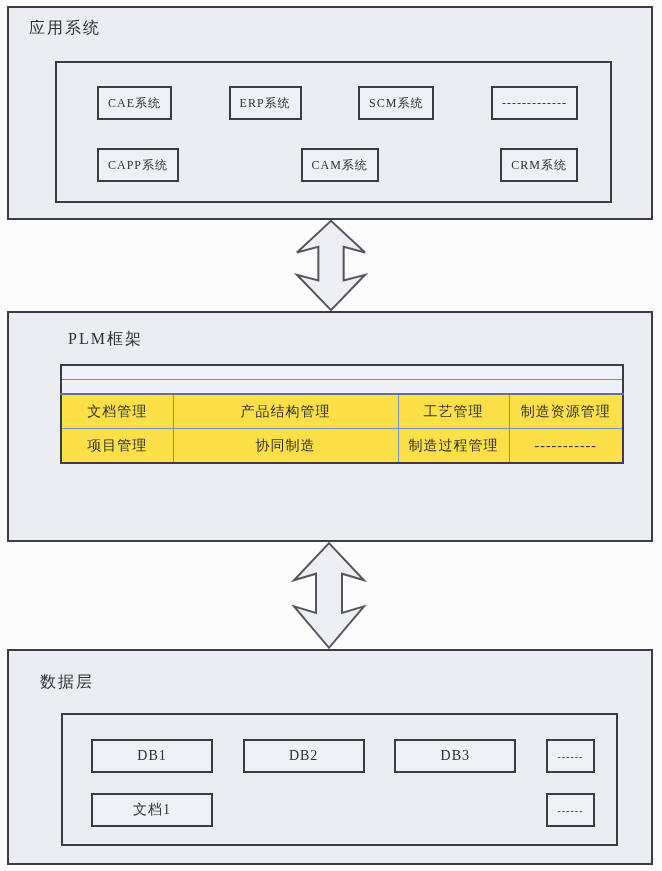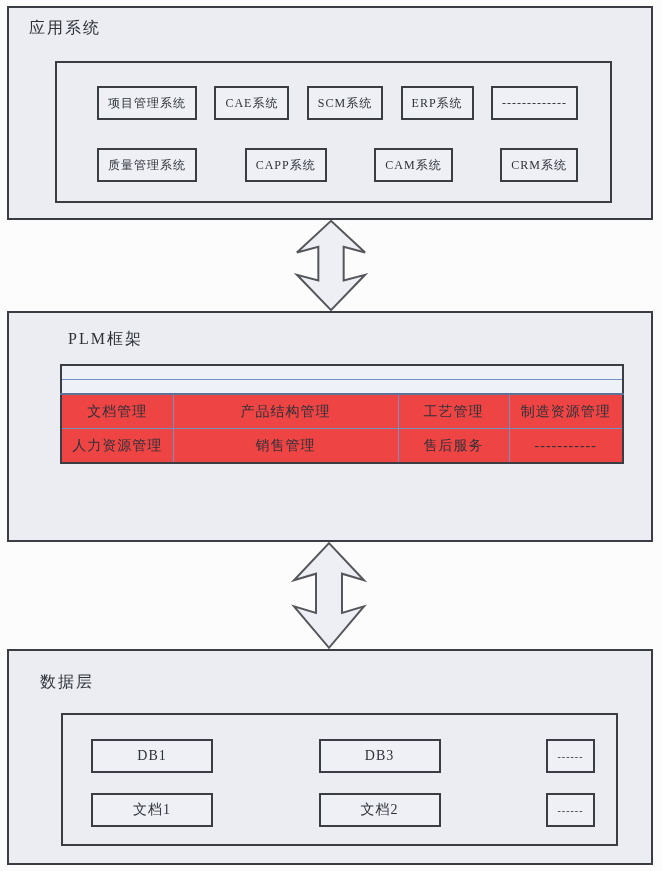--- a/index.html
+++ b/index.html
@@ -93,21 +93,21 @@
     position: absolute;
     left: 51px;
     top: 51px;
     width: 562px;
     border-collapse: collapse;
     border: 2px solid #3b3d44;
     table-layout: fixed;
   }
   table.plm-table td {
     border: 1px solid #7292c4;
-    background: #ef4444;
+    background: #fde047;
     text-align: center;
     vertical-align: middle;
     font-size: 14px;
     letter-spacing: 1px;
     height: 33px;
     padding: 0 2px;
     overflow: hidden;
     white-space: nowrap;
   }
   table.plm-table tr.thin td {
@@ -128,28 +128,26 @@
 </style>
 </head>
 <body>
 
 <div id="canvas">
 
   <div class="layer app">
     <div class="layer-title">应用系统</div>
     <div class="inner-box">
       <div class="box-row r1">
-        <div class="sys-box">项目管理系统</div>
         <div class="sys-box">CAE系统</div>
+        <div class="sys-box">ERP系统</div>
         <div class="sys-box">SCM系统</div>
-        <div class="sys-box">ERP系统</div>
         <div class="sys-box">-------------</div>
       </div>
       <div class="box-row r2">
-        <div class="sys-box">质量管理系统</div>
         <div class="sys-box">CAPP系统</div>
         <div class="sys-box">CAM系统</div>
         <div class="sys-box">CRM系统</div>
       </div>
     </div>
   </div>
 
   <div class="arrow a1">
     <svg viewBox="0 0 78 100" preserveAspectRatio="none" aria-hidden="true">
       <polygon points="39,2 4,36 26,30 26,66 4,60 39,98 74,60 52,66 52,30 74,36" fill="#edeff5" stroke="#54565b" stroke-width="2" vector-effect="non-scaling-stroke"></polygon>
@@ -172,44 +170,44 @@
       <tr class="thin thin-b">
         <td colspan="4"></td>
       </tr>
       <tr>
         <td>文档管理</td>
         <td>产品结构管理</td>
         <td>工艺管理</td>
         <td>制造资源管理</td>
       </tr>
       <tr>
-        <td>人力资源管理</td>
-        <td>销售管理</td>
-        <td>售后服务</td>
+        <td>项目管理</td>
+        <td>协同制造</td>
+        <td>制造过程管理</td>
         <td>-----------</td>
       </tr>
     </tbody>
       </table>
   </div>
 
   <div class="arrow a2">
     <svg viewBox="0 0 78 100" preserveAspectRatio="none" aria-hidden="true">
       <polygon points="39,2 4,36 26,30 26,66 4,60 39,98 74,60 52,66 52,30 74,36" fill="#edeff5" stroke="#54565b" stroke-width="2" vector-effect="non-scaling-stroke"></polygon>
     </svg>
   </div>
 
   <div class="layer data">
     <div class="layer-title">数据层</div>
     <div class="inner-box">
       <div class="box-row r1">
         <div class="db-box">DB1</div>
+        <div class="db-box">DB2</div>
         <div class="db-box">DB3</div>
         <div class="db-box small">------</div>
       </div>
       <div class="box-row r2">
         <div class="db-box">文档1</div>
-        <div class="db-box">文档2</div>
         <div class="db-box small">------</div>
       </div>
     </div>
   </div>
 
 </div>
 
 </body></html>

